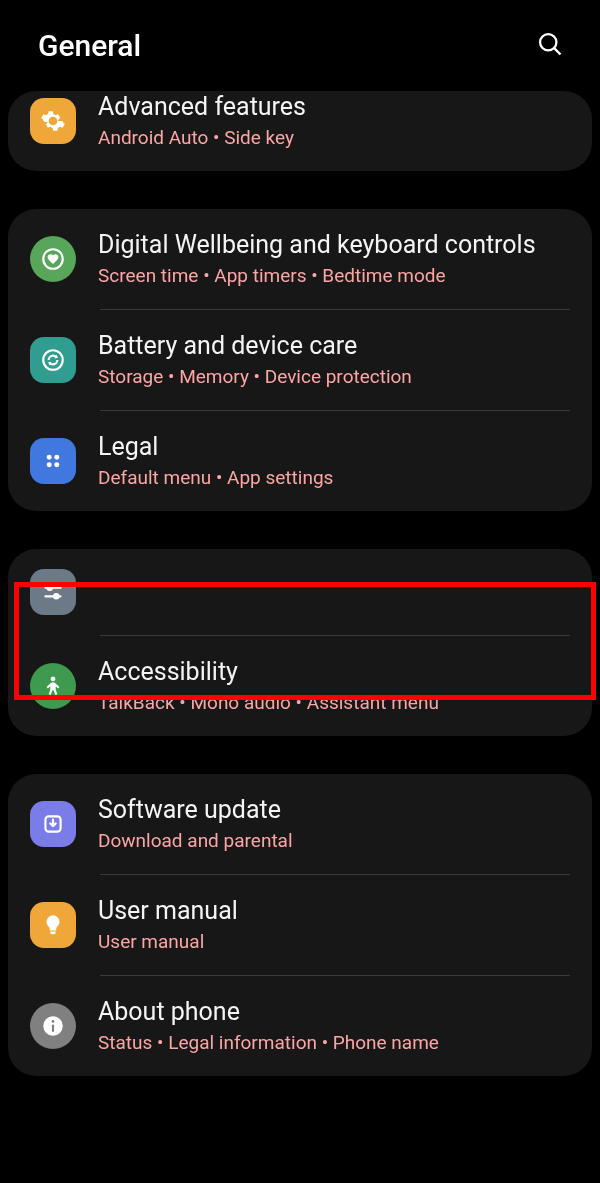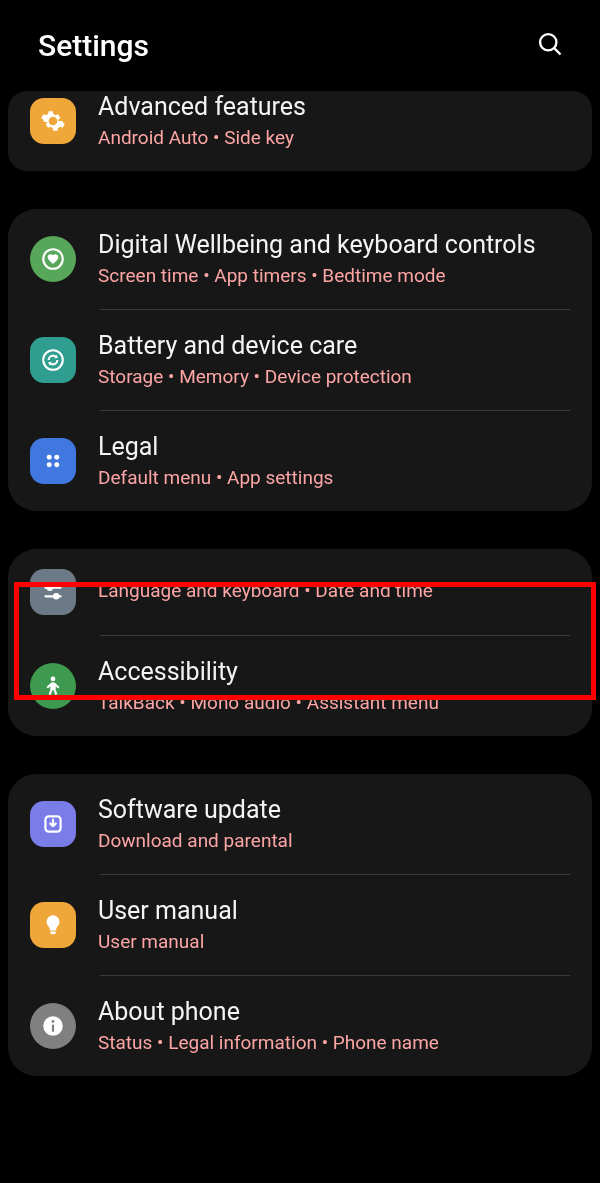--- a/index.html
+++ b/index.html
@@ -28,21 +28,21 @@
     color: #ffffff;
     cursor: pointer;
     padding: 6px;
   }
   .group {
     background: #171717;
     border-radius: 28px;
     margin: 0 8px 38px 8px;
     overflow: hidden;
   }
-  .group:first-of-type { margin-top: 0; border-radius: 19px; }
+  .group:first-of-type { margin-top: 0; }
   .item {
     display: flex;
     align-items: center;
     padding: 20px 22px;
     cursor: pointer;
     position: relative;
   }
   .item.truncated-top { padding-top: 0; }
   .divider {
     height: 1px;
@@ -82,21 +82,21 @@
     left: 14px;
     right: 4px;
     top: 582px;
     height: 118px;
   }
 </style>
 </head>
 <body>
 
 <div class="header">
-  <div class="header-title">Settings</div>
+  <div class="header-title">General</div>
   <button class="search-btn">
     <svg width="28" height="28" viewBox="0 0 24 24" fill="none" stroke="#ffffff" stroke-width="2">
         <circle cx="10.5" cy="10.5" r="7"></circle>
         <line x1="21" y1="21" x2="15.8" y2="15.8"></line>
       </svg>
   </button>
 </div>
 
 <div id="groups-container">
     <div class="group">
@@ -159,21 +159,20 @@
       <div class="item">
         <div class="icon-box" style="background: rgb(108, 122, 135);">
           <svg viewBox="0 0 24 24" fill="none" stroke="#fff" stroke-width="2" stroke-linecap="round">
             <line x1="5" y1="8" x2="19" y2="8"></line>
             <circle cx="9" cy="8" r="2" fill="#fff"></circle>
             <line x1="5" y1="16" x2="19" y2="16"></line>
             <circle cx="15" cy="16" r="2" fill="#fff"></circle>
           </svg>
         </div>
         <div class="text-col">
-          <div class="item-sub">Language and keyboard  •  Date and time</div>
         </div>
       </div>
       <div class="divider"></div>
       <div class="item">
         <div class="icon-box round" style="background: rgb(62, 154, 78);">
           <svg viewBox="0 0 24 24" fill="#fff">
             <circle cx="12" cy="5.5" r="2.2"></circle>
             <path d="M12 8.5c-1 0-2 .5-2.5 1.3L6 13l1.3 1.3 2.2-2v3.2l-1.5 4 1.8.7 1.7-4.2h1l1.7 4.2 1.8-.7-1.5-4v-3.2l2.2 2L18 13l-3.5-3.2C14 9 13 8.5 12 8.5z"></path>
           </svg>
         </div>

